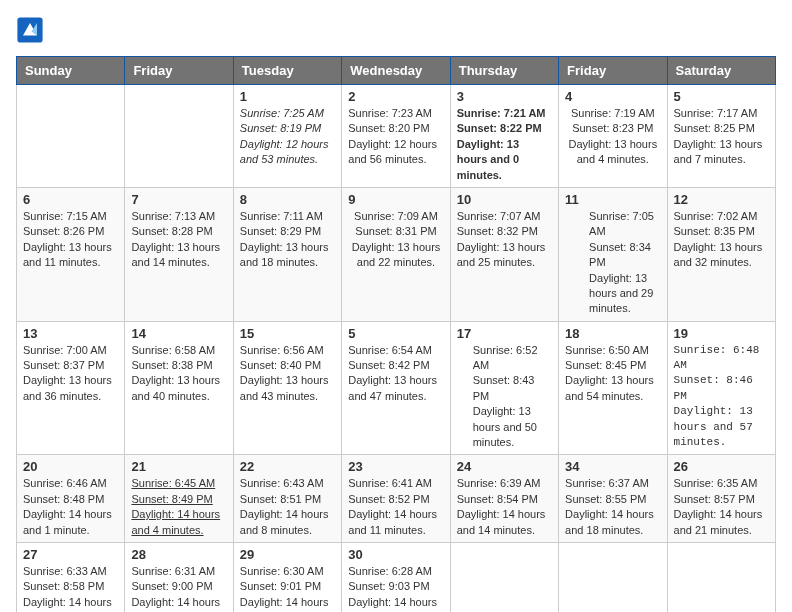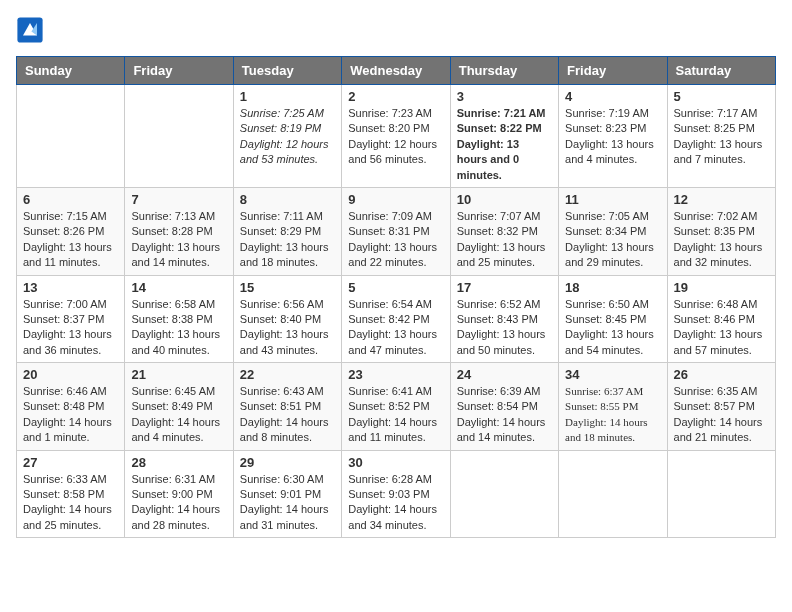--- a/index.html
+++ b/index.html
@@ -142,21 +142,21 @@
 Daylight: 12 hours and 56 minutes.</div>
         </td>
         <td>
           <div class="day-number">3</div>
           <div class="day-info" style="white-space: pre-line; font-weight: bold;">Sunrise: 7:21 AM
 Sunset: 8:22 PM
 Daylight: 13 hours and 0 minutes.</div>
         </td>
         <td>
           <div class="day-number">4</div>
-          <div class="day-info" style="white-space: pre-line;">Sunrise: 7:19 AM
+          <div class="day-info" style="white-space: pre-line; text-align: center;">Sunrise: 7:19 AM
 Sunset: 8:23 PM
 Daylight: 13 hours and 4 minutes.</div>
         </td>
         <td>
           <div class="day-number">5</div>
           <div class="day-info" style="white-space: pre-line;">Sunrise: 7:17 AM
 Sunset: 8:25 PM
 Daylight: 13 hours and 7 minutes.</div>
         </td>
       </tr>
@@ -174,33 +174,33 @@
 Daylight: 13 hours and 14 minutes.</div>
         </td>
         <td>
           <div class="day-number">8</div>
           <div class="day-info" style="white-space: pre-line;">Sunrise: 7:11 AM
 Sunset: 8:29 PM
 Daylight: 13 hours and 18 minutes.</div>
         </td>
         <td>
           <div class="day-number">9</div>
-          <div class="day-info" style="white-space: pre-line;">Sunrise: 7:09 AM
+          <div class="day-info" style="white-space: pre-line; text-align: center;">Sunrise: 7:09 AM
 Sunset: 8:31 PM
 Daylight: 13 hours and 22 minutes.</div>
         </td>
         <td>
           <div class="day-number">10</div>
           <div class="day-info" style="white-space: pre-line;">Sunrise: 7:07 AM
 Sunset: 8:32 PM
 Daylight: 13 hours and 25 minutes.</div>
         </td>
         <td>
           <div class="day-number">11</div>
-          <div class="day-info" style="white-space: pre-line;">Sunrise: 7:05 AM
+          <div class="day-info" style="white-space: pre-line; margin-left: 24px;">Sunrise: 7:05 AM
 Sunset: 8:34 PM
 Daylight: 13 hours and 29 minutes.</div>
         </td>
         <td>
           <div class="day-number">12</div>
           <div class="day-info" style="white-space: pre-line;">Sunrise: 7:02 AM
 Sunset: 8:35 PM
 Daylight: 13 hours and 32 minutes.</div>
         </td>
       </tr>
@@ -224,47 +224,47 @@
 Daylight: 13 hours and 43 minutes.</div>
         </td>
         <td>
           <div class="day-number">5</div>
           <div class="day-info" style="white-space: pre-line;">Sunrise: 6:54 AM
 Sunset: 8:42 PM
 Daylight: 13 hours and 47 minutes.</div>
         </td>
         <td>
           <div class="day-number">17</div>
-          <div class="day-info" style="white-space: pre-line;">Sunrise: 6:52 AM
+          <div class="day-info" style="white-space: pre-line; margin-left: 16px;">Sunrise: 6:52 AM
 Sunset: 8:43 PM
 Daylight: 13 hours and 50 minutes.</div>
         </td>
         <td>
           <div class="day-number">18</div>
           <div class="day-info" style="white-space: pre-line;">Sunrise: 6:50 AM
 Sunset: 8:45 PM
 Daylight: 13 hours and 54 minutes.</div>
         </td>
         <td>
           <div class="day-number">19</div>
-          <div class="day-info" style="white-space: pre-line;">Sunrise: 6:48 AM
+          <div class="day-info" style="white-space: pre-line; font-family: Liberation Mono, monospace;">Sunrise: 6:48 AM
 Sunset: 8:46 PM
 Daylight: 13 hours and 57 minutes.</div>
         </td>
       </tr>
       <tr class="row-alt">
         <td>
           <div class="day-number">20</div>
           <div class="day-info" style="white-space: pre-line;">Sunrise: 6:46 AM
 Sunset: 8:48 PM
 Daylight: 14 hours and 1 minute.</div>
         </td>
         <td>
           <div class="day-number">21</div>
-          <div class="day-info" style="white-space: pre-line;">Sunrise: 6:45 AM
+          <div class="day-info" style="white-space: pre-line; text-decoration: underline;">Sunrise: 6:45 AM
 Sunset: 8:49 PM
 Daylight: 14 hours and 4 minutes.</div>
         </td>
         <td>
           <div class="day-number">22</div>
           <div class="day-info" style="white-space: pre-line;">Sunrise: 6:43 AM
 Sunset: 8:51 PM
 Daylight: 14 hours and 8 minutes.</div>
         </td>
         <td>
@@ -274,21 +274,21 @@
 Daylight: 14 hours and 11 minutes.</div>
         </td>
         <td>
           <div class="day-number">24</div>
           <div class="day-info" style="white-space: pre-line;">Sunrise: 6:39 AM
 Sunset: 8:54 PM
 Daylight: 14 hours and 14 minutes.</div>
         </td>
         <td>
           <div class="day-number">34</div>
-          <div class="day-info" style="white-space: pre-line; font-family: Liberation Serif, serif;">Sunrise: 6:37 AM
+          <div class="day-info" style="white-space: pre-line;">Sunrise: 6:37 AM
 Sunset: 8:55 PM
 Daylight: 14 hours and 18 minutes.</div>
         </td>
         <td>
           <div class="day-number">26</div>
           <div class="day-info" style="white-space: pre-line;">Sunrise: 6:35 AM
 Sunset: 8:57 PM
 Daylight: 14 hours and 21 minutes.</div>
         </td>
       </tr>

